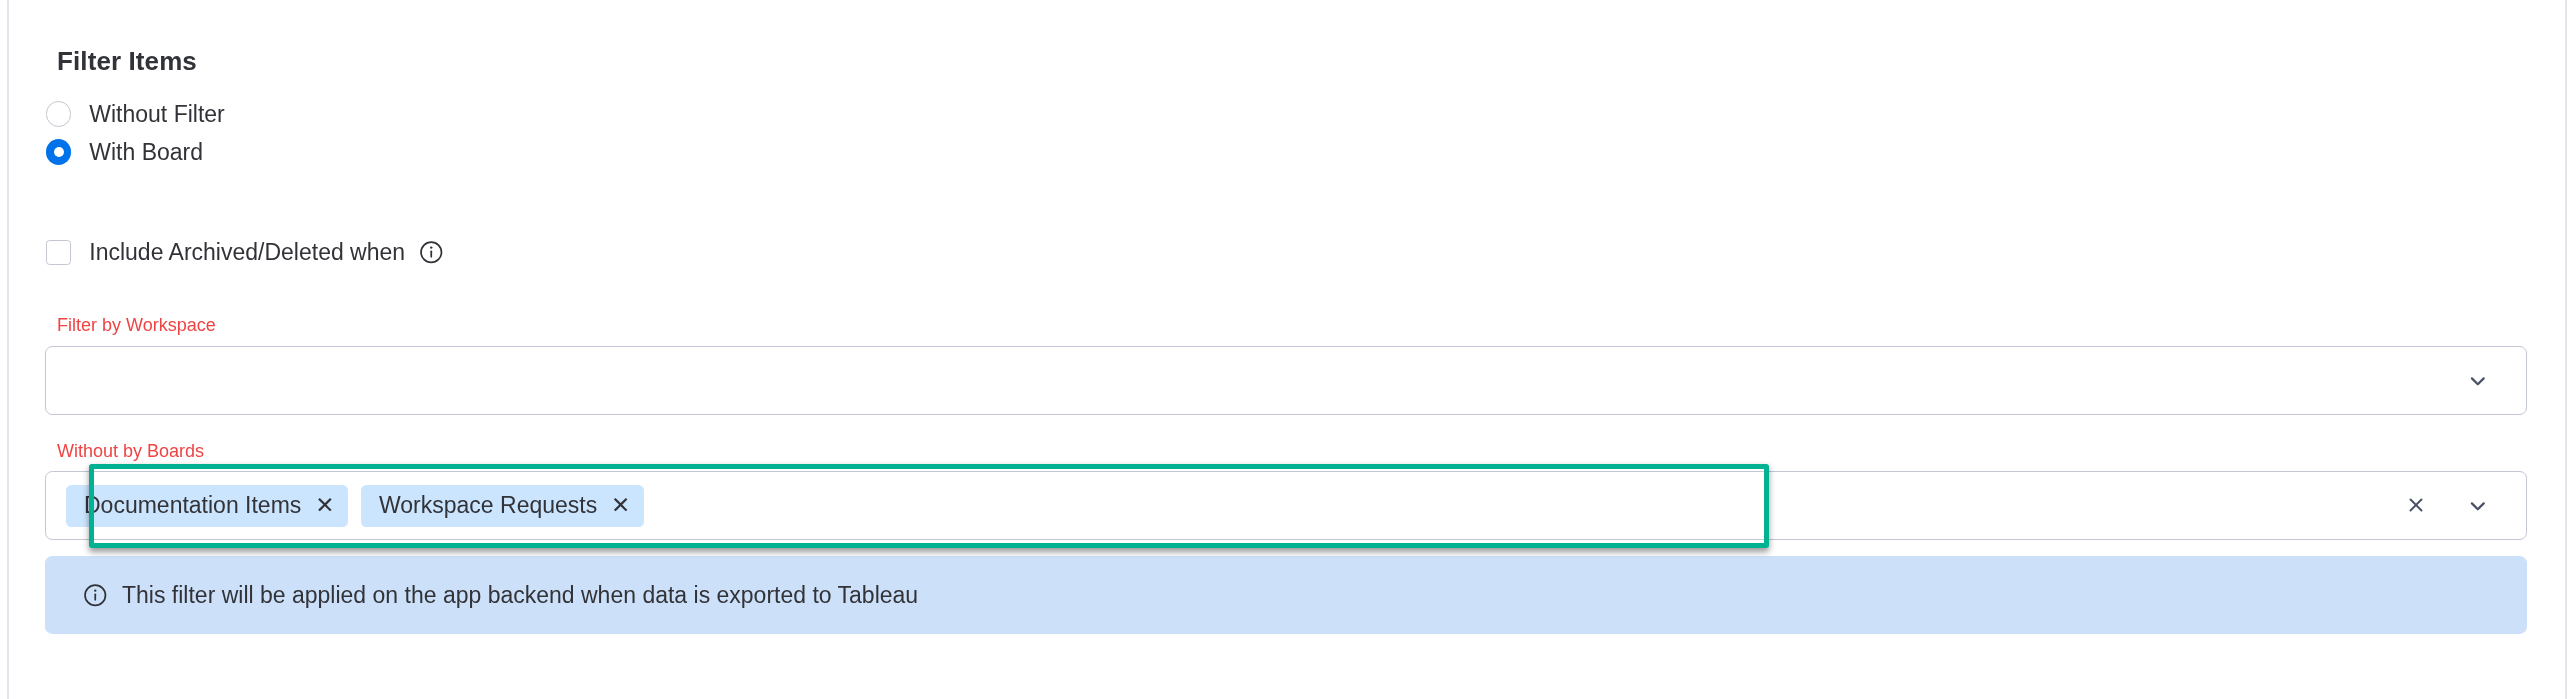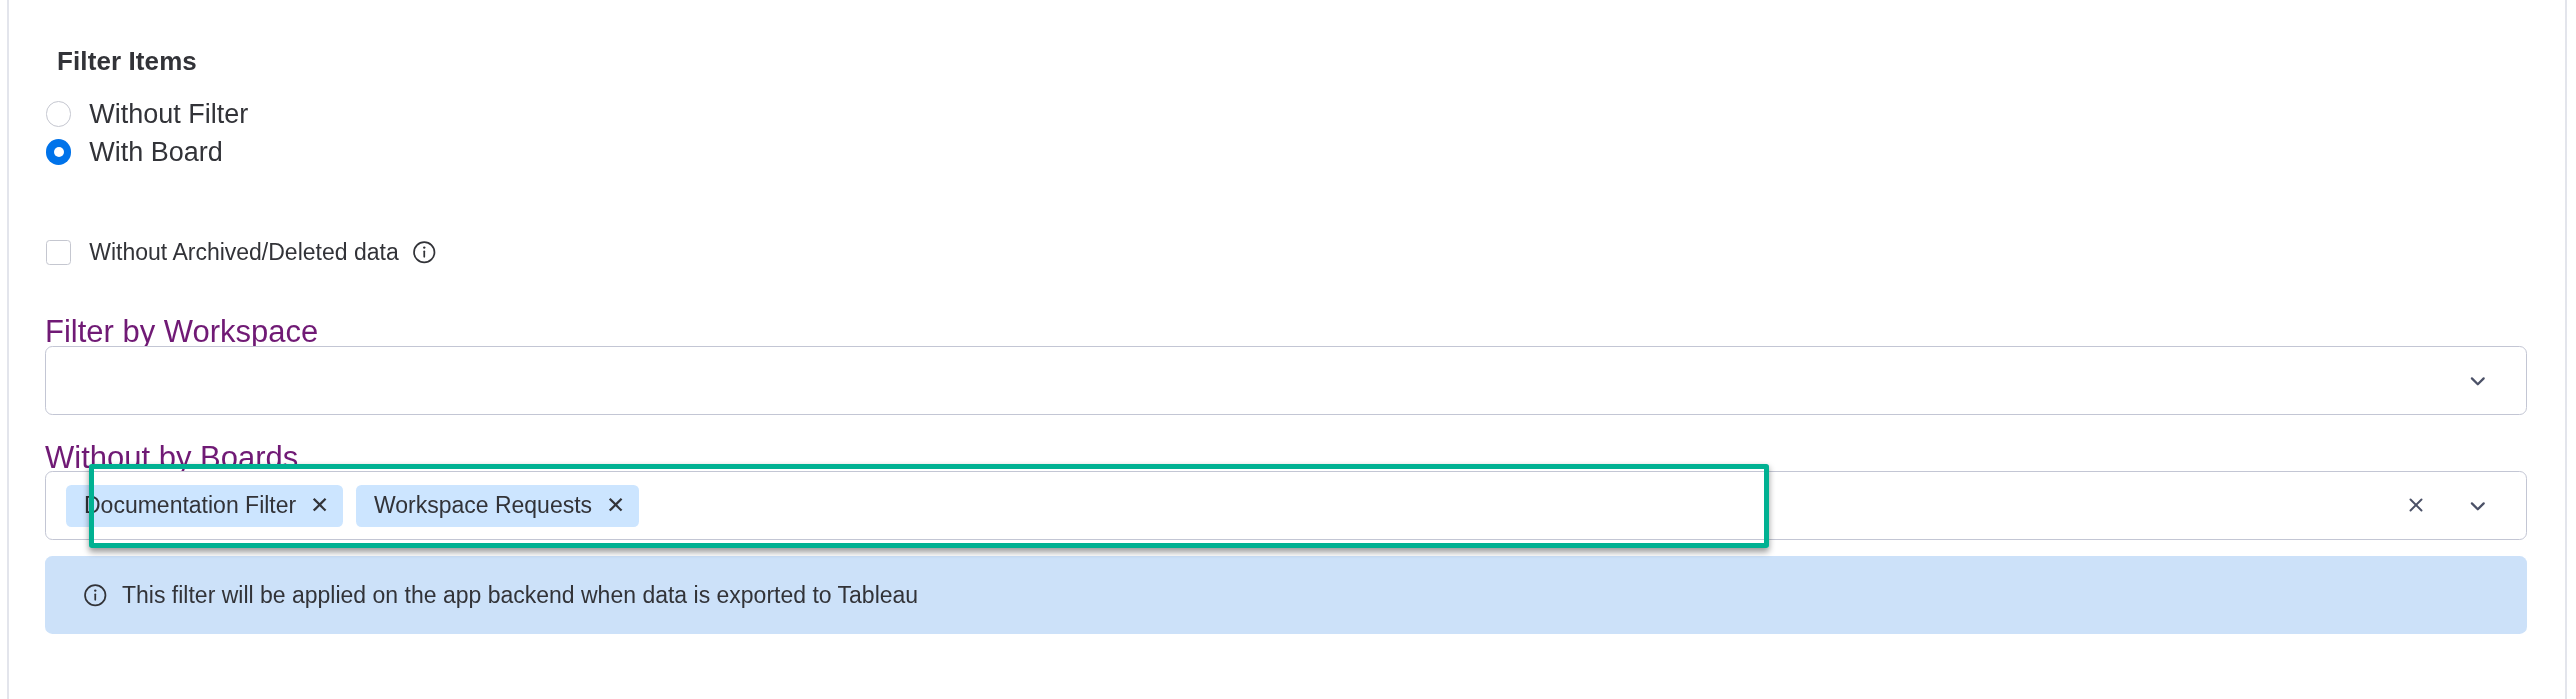--- a/index.html
+++ b/index.html
@@ -83,21 +83,21 @@
     position: absolute;
     left: 50%;
     top: 50%;
     transform: translate(-50%, -50%);
     width: 10px;
     height: 10px;
     border-radius: 50%;
     background: #ffffff;
   }
   .radio-label {
-    font-size: 27px;
+    font-size: 23px;
     color: #323338;
     margin-left: 18px;
     line-height: 1;
   }
 
   
   .checkbox-row {
     position: absolute;
     left: 0;
     top: 240px;
@@ -125,25 +125,25 @@
     align-items: center;
     justify-content: center;
     width: 24.5px;
     height: 24.5px;
     margin-left: 13.6px;
     flex: 0 0 auto;
   }
 
   
   .field-label {
-    font-size: 31px;
-    color: #701a75;
-    line-height: 1;
-    position: absolute;
-    left: 0;
+    font-size: 18px;
+    color: #ef4444;
+    line-height: 1;
+    position: absolute;
+    left: 12px;
   }
   #workspace-label { top: 316px; }
   #boards-label    { top: 442px; }
 
   
   .select-shell {
     position: absolute;
     left: 0;
     width: 2482px;
     height: 69px;
@@ -259,21 +259,21 @@
 
       <div class="radio-row">
         <span class="radio-mark checked"></span>
         <span class="radio-label">With Board</span>
       </div>
 
     </div>
 
     <div class="checkbox-row">
       <span class="checkbox-mark"></span>
-      <span class="checkbox-label">Without Archived/Deleted data</span>
+      <span class="checkbox-label">Include Archived/Deleted when</span>
       <span class="info-circle">
         <svg width="24.5" height="24.5" viewBox="0 0 24 24" fill="none">
           <circle cx="12" cy="12" r="10" stroke="#323338" stroke-width="1.7"></circle>
           <circle cx="12" cy="7.4" r="1.15" fill="#323338"></circle>
           <rect x="11.15" y="10.3" width="1.7" height="7" rx="0.8" fill="#323338"></rect>
         </svg>
       </span>
     </div>
 
     <div class="field-label" id="workspace-label">Filter by Workspace</div>
@@ -290,21 +290,21 @@
         </span>
       </div>
     </div>
 
     <div class="field-label" id="boards-label">Without by Boards</div>
 
     <div class="select-shell" id="boards-select">
       <div class="select-body" id="boards-chips">
 
       <span class="chip">
-            <span>Documentation Filter</span>
+            <span>Documentation Items</span>
             <span class="chip-x">✕</span>
           </span>
           <span class="chip">
             <span>Workspace Requests</span>
             <span class="chip-x">✕</span>
           </span>
         </div>
       <div class="select-actions">
         <span class="icon-btn">
           <svg width="22" height="22" viewBox="0 0 24 24" fill="none">

